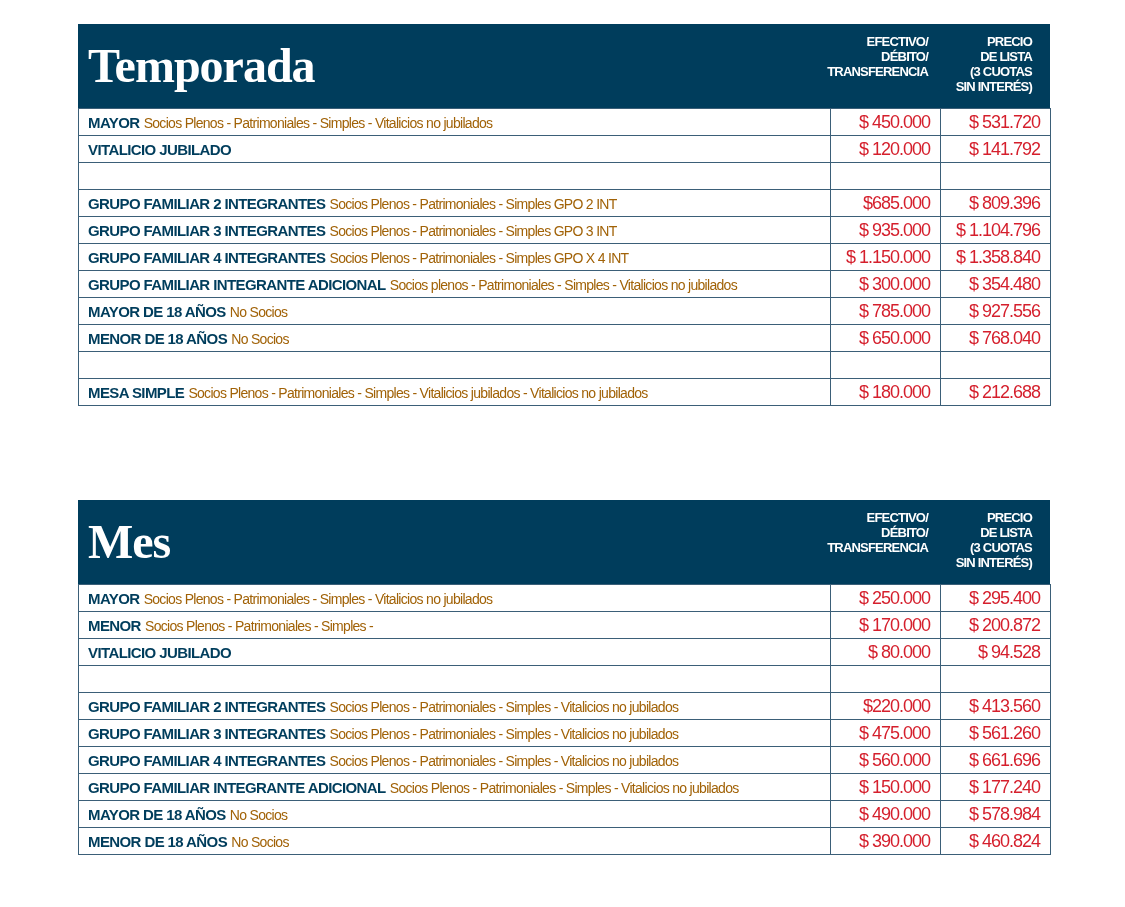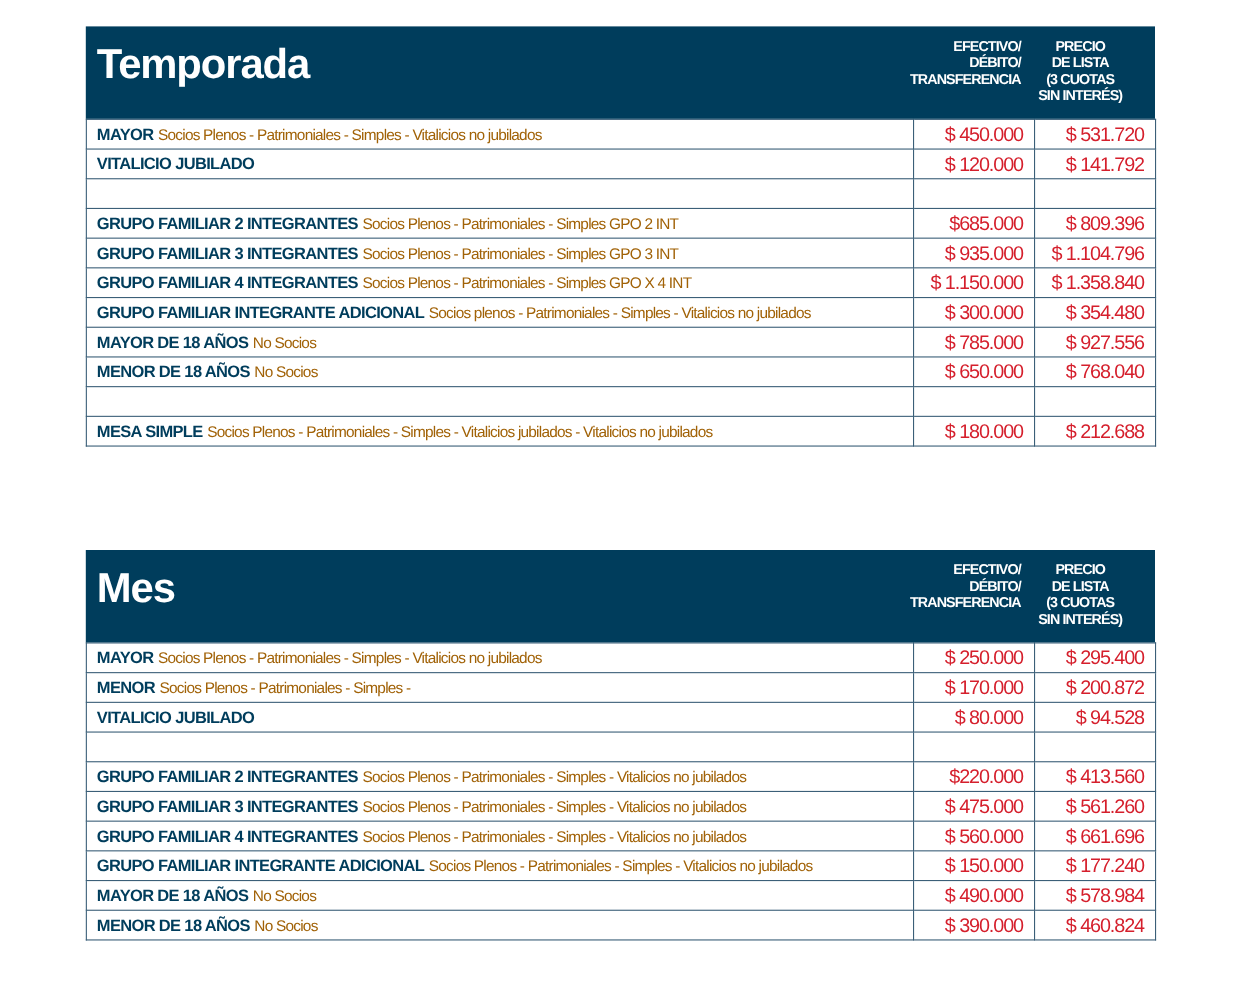--- a/index.html
+++ b/index.html
@@ -1,23 +1,23 @@
 <!DOCTYPE html>
 <html><head>
   <meta charset="utf-8">
   <style>
     html, body { margin: 0; padding: 0; background: #ffffff; }
     body { width: 1125px; height: 907px; position: relative; overflow: hidden; font-family: "Liberation Sans", sans-serif; }
     .section { position: absolute; left: 78px; width: 972px; }
     #sec-temporada { top: 24px; }
     #sec-mes { top: 500px; }
     .head { background: #003d5c; height: 84px; position: relative; color: #ffffff; }
-    .head .title { position: absolute; left: 10px; top: 14px; font-family: Liberation Sans, sans-serif; font-weight: bold; font-size: 38px; letter-spacing: -1px; color: #ffffff; }
+    .head .title { position: absolute; left: 10px; top: 14px; font-family: Liberation Serif, serif; font-weight: bold; font-size: 48px; letter-spacing: -1px; color: #ffffff; }
     .head .col1 { position: absolute; right: 122px; top: 10px; width: 150px; text-align: right; font-size: 13px; line-height: 15px; font-weight: bold; letter-spacing: -0.8px; }
-    .head .col2 { position: absolute; right: 18px; top: 10px; width: 100px; text-align: center; font-size: 13px; line-height: 15px; font-weight: bold; letter-spacing: -0.8px; }
+    .head .col2 { position: absolute; right: 18px; top: 10px; width: 100px; text-align: right; font-size: 13px; line-height: 15px; font-weight: bold; letter-spacing: -0.8px; }
     .head .col1 span, .head .col2 span { display: block; }
     table { border-collapse: collapse; width: 972px; table-layout: fixed; }
     td { border: 1.5px solid #3b5f78; height: 26px; padding: 0; font-size: 15px; vertical-align: middle; }
     td.desc { padding-left: 9px; white-space: nowrap; overflow: hidden; }
     td.desc .bold { color: #003d5c; font-weight: bold; letter-spacing: -0.6px; }
     td.desc .light { color: #a16207; font-size: 14px; letter-spacing: -0.7px; }
     td.price { text-align: right; padding-right: 10px; color: #d51f2c; font-size: 18px; letter-spacing: -1px; }
     col.c-desc { width: 752px; }
     col.c-p1 { width: 110px; }
     col.c-p2 { width: 110px; }

